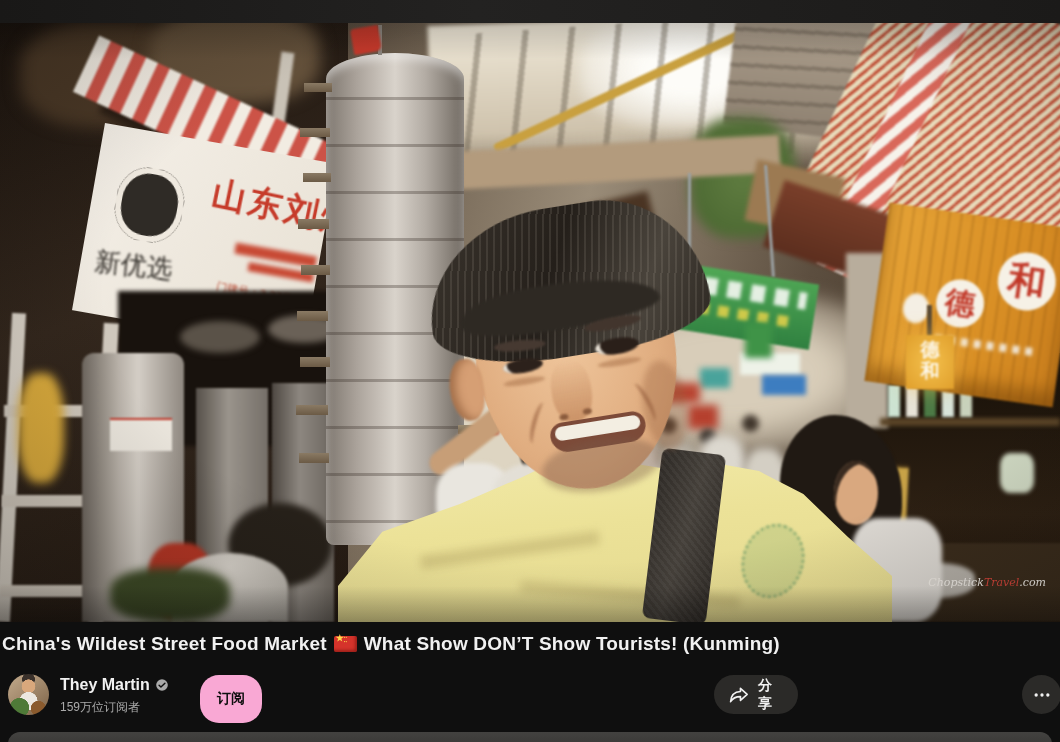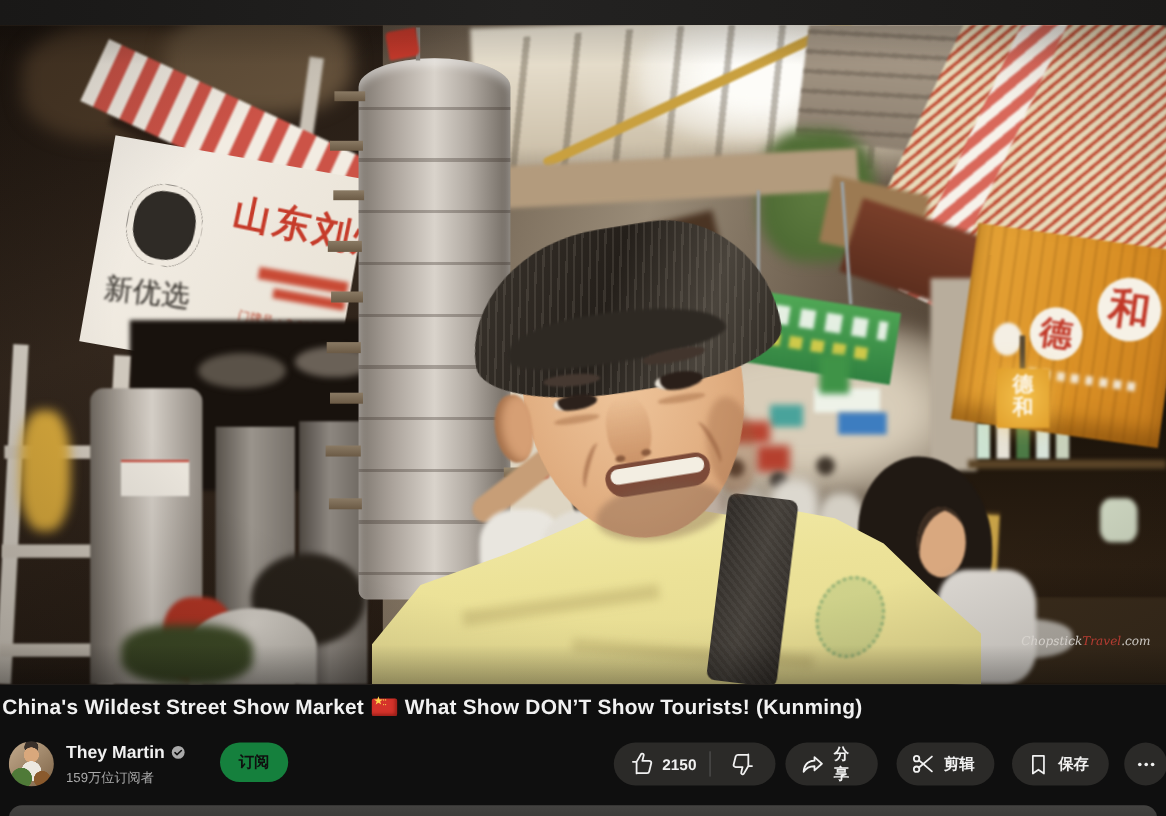--- a/index.html
+++ b/index.html
@@ -31,22 +31,22 @@
             background:
               radial-gradient(circle at 28% 82%, #4f7a38 0 21%, transparent 22%),
               radial-gradient(circle at 74% 84%, #8a5a2d 0 16%, transparent 17%),
               radial-gradient(circle at 50% 66%, #ece8e0 0 26%, transparent 27%),
               radial-gradient(circle at 50% 30%, #d9a87c 0 19%, transparent 20%),
               radial-gradient(circle at 50% 13%, #39302a 0 15%, transparent 16%),
               linear-gradient(140deg,#c3ab8d,#7d6347); }
   #chname { left:60px; top:676px; color:#f1f1f1; font-size:16px; font-weight:700; }
   #chname svg { vertical-align:-2px; margin-left:5px; }
   #chsubs { left:60px; top:699px; color:#aaaaaa; font-size:12px; }
-  #subbtn { left:200px; top:675px; height:36px; padding:0 17px; border-radius:19px;
-            background:#15803d; color:#0f0f0f; font-size:14px; font-weight:600;
+  #subbtn { left:200px; top:675px; height:48px; padding:0 17px; border-radius:19px;
+            background:#f9a8d4; color:#0f0f0f; font-size:14px; font-weight:600;
             display:flex; align-items:center; cursor:pointer; }
 
   
   .pill { position:absolute; top:675px; height:39px; border-radius:20px; background:#2b2a28;
           color:#f1f1f1; font-size:14px; font-weight:600; display:flex; align-items:center;
           cursor:pointer; }
   .pill svg { flex:0 0 auto; }
   #likepill  { left:558px; width:147px; }
   #likeseg   { display:flex; align-items:center; padding:0 12px 0 14px; height:100%; }
   #likediv   { width:1px; height:23px; background:#555; }
@@ -309,70 +309,42 @@
     </div>
 
     <div class="ly" style="right:14px;top:553px;font-family:'DejaVu Serif',serif;font-style:italic;font-size:11px;color:#f0ece6;filter:blur(.4px);">
       <span>Chopstick</span><span style="color:#d4453a;">Travel</span><span>.com</span>
     </div>
     <div class="ly" style="inset:0;pointer-events:none;
       background:radial-gradient(ellipse at 55% 45%,rgba(0,0,0,0) 58%,rgba(10,8,6,.28)),linear-gradient(rgba(0,0,0,.18),rgba(0,0,0,0) 6%,rgba(0,0,0,0) 94%,rgba(0,0,0,.3));"></div>
   </div>
 
   <div id="title" class="abs">
-    <span>China's Wildest Street Show Market</span><span class="cnflag"></span><span>What Show DON’T Show Tourists! (Kunming)</span>
+    <span>China's Wildest Street Food Market</span><span class="cnflag"></span><span>What Show DON’T Show Tourists! (Kunming)</span>
   </div>
 
   <div id="avatar" class="abs"></div>
   <div id="chname" class="abs">
     <span>They Martin</span><svg width="14" height="14" viewBox="0 0 24 24">
         <circle cx="12" cy="12" r="10" fill="#aaaaaa"></circle>
         <path d="M7 12.3l3.2 3.2L17 9" stroke="#0f0f0f" stroke-width="2.4" fill="none" stroke-linecap="round" stroke-linejoin="round"></path>
       </svg>
   </div>
   <div id="chsubs" class="abs">159万位订阅者</div>
   <div id="subbtn" class="abs">订阅</div>
 
-  <div id="likepill" class="pill">
-    <div id="likeseg">
-      <svg width="23" height="23" viewBox="0 0 24 24" fill="none" stroke="#f1f1f1" stroke-width="1.7" stroke-linecap="round" stroke-linejoin="round">
-          <path d="M7 21V10M3.5 10H7l4.2-7.2c.4-.7 1.5-.9 2.1-.3.4.4.6 1 .4 1.6L12.5 9H19c1.3 0 2.2 1.2 1.9 2.4l-1.9 7.6c-.2 1-1.1 1.7-2.1 1.7H7"></path>
-        </svg>
-      <span class="cntxt">2150</span>
-    </div>
-    <div id="likediv"></div>
-    <div id="dislikeseg">
-      <svg width="23" height="23" viewBox="0 0 24 24" fill="none" stroke="#f1f1f1" stroke-width="1.7" stroke-linecap="round" stroke-linejoin="round" transform="rotate(180)">
-          <path d="M7 21V10M3.5 10H7l4.2-7.2c.4-.7 1.5-.9 2.1-.3.4.4.6 1 .4 1.6L12.5 9H19c1.3 0 2.2 1.2 1.9 2.4l-1.9 7.6c-.2 1-1.1 1.7-2.1 1.7H7"></path>
-        </svg>
-    </div>
-  </div>
 
   <div id="sharepill" class="pill">
     <svg width="23" height="23" viewBox="0 0 24 24" fill="none" stroke="#f1f1f1" stroke-width="1.7" stroke-linejoin="round">
         <path d="M13 5.5l7 6.3-7 6.3v-3.9c-5.2 0-8.3 1.9-10.3 5.3.4-6 3.6-10.3 10.3-10.6V5.5z"></path>
       </svg>
     <span>分享</span>
   </div>
 
-  <div id="clippill" class="pill">
-    <svg width="23" height="23" viewBox="0 0 24 24" fill="none" stroke="#f1f1f1" stroke-width="1.7" stroke-linecap="round">
-        <circle cx="5.5" cy="7" r="2.6"></circle>
-        <circle cx="5.5" cy="17" r="2.6"></circle>
-        <path d="M7.8 8.6L20 19M7.8 15.4L20 5"></path>
-      </svg>
-    <span>剪辑</span>
-  </div>
-
-  <div id="savepill" class="pill">
-    <svg width="22" height="22" viewBox="0 0 24 24" fill="none" stroke="#f1f1f1" stroke-width="1.7" stroke-linejoin="round">
-        <path d="M6.5 3.5h11V21l-5.5-3.8L6.5 21V3.5z"></path>
-      </svg>
-    <span>保存</span>
-  </div>
+
 
   <div id="morebtn" class="pill">
     <svg width="20" height="20" viewBox="0 0 24 24" fill="#f1f1f1">
         <circle cx="5" cy="12" r="2"></circle>
         <circle cx="12" cy="12" r="2"></circle>
         <circle cx="19" cy="12" r="2"></circle>
       </svg>
   </div>
 
   <div id="descbox" class="abs"></div>

